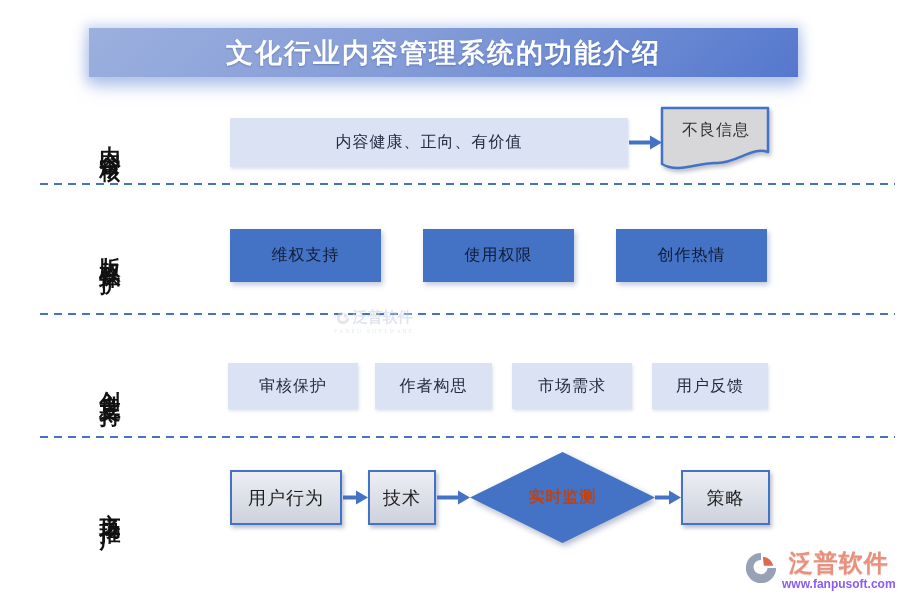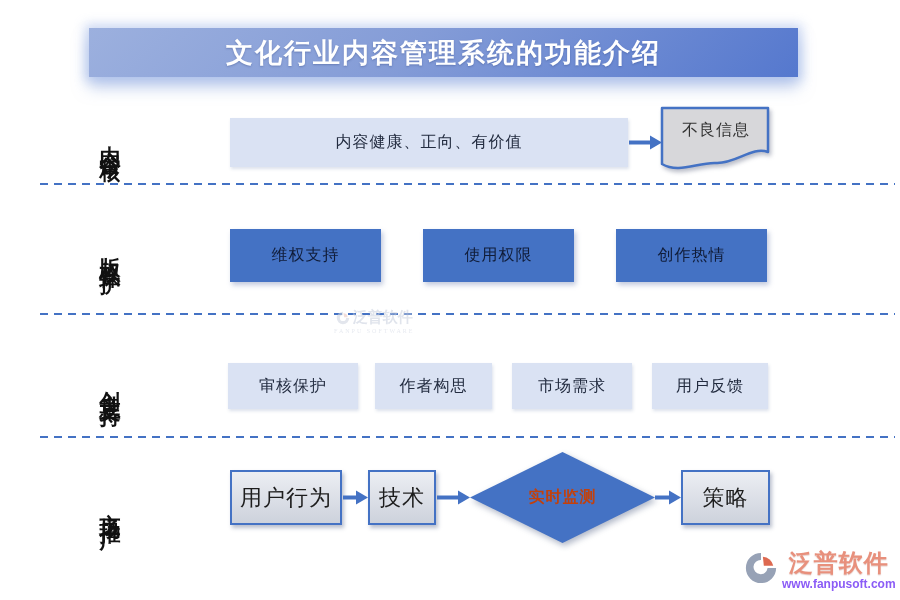--- a/index.html
+++ b/index.html
@@ -24,21 +24,21 @@
           background:repeating-linear-gradient(to right,#4472C4 0 8px,transparent 8px 14px);}
 
   
   .lightbox{position:absolute;background:#DAE2F3;display:flex;align-items:center;justify-content:center;
           color:#232c40;font-size:16px;letter-spacing:1px;
           box-shadow:1px 2px 3px rgba(120,140,180,.25);}
   .bluebox{position:absolute;background:#4472C4;display:flex;align-items:center;justify-content:center;
           color:#101c38;font-size:16px;letter-spacing:1px;
           box-shadow:2px 3px 5px rgba(100,120,170,.4);}
   .graybox{position:absolute;background:linear-gradient(#eceef3,#cdd2dc);border:2px solid #4472C4;
-          display:flex;align-items:center;justify-content:center;color:#1d1d1d;font-size:22px;
+          display:flex;align-items:center;justify-content:center;color:#1d1d1d;font-size:18px;
           letter-spacing:1px;box-shadow:2px 3px 4px rgba(80,95,130,.4);box-sizing:border-box;}
 
   .arrow{position:absolute;}
 
   
   .doc-shape{position:absolute;left:660px;top:106px;width:112px;height:68px;}
   .doc-shape svg{filter:drop-shadow(2px 3px 2px rgba(60,70,100,.35));}
   .doc-shape .doc-text{position:absolute;left:0;top:14px;width:100%;text-align:center;
           color:#323232;font-size:16px;letter-spacing:1px;}
 

